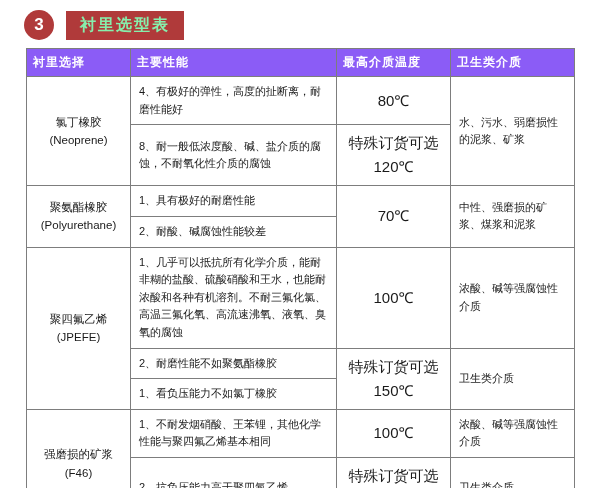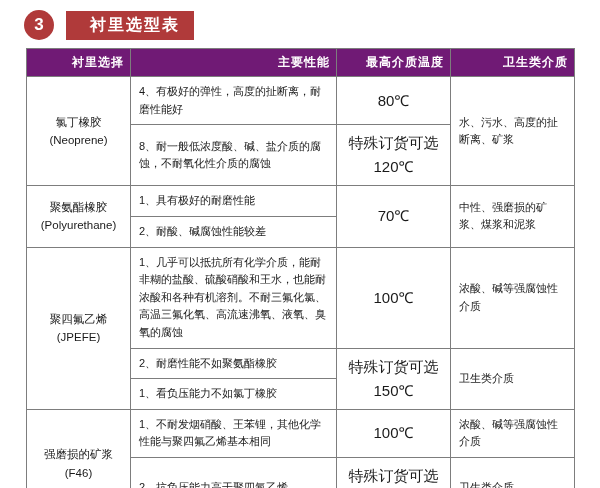--- a/index.html
+++ b/index.html
@@ -36,25 +36,25 @@
     align-items: center;
     justify-content: center;
     font-size: 17px;
     font-weight: bold;
     letter-spacing: 0;
     flex: 0 0 auto;
   }
   .title-bar {
     margin-left: 12px;
     background: #b03a3a;
-    color: #ffffff;
+    color: #86efac;
     font-size: 16px;
     font-weight: bold;
     letter-spacing: 2px;
-    padding: 4px 14px 5px 24px;
+    padding: 4px 14px 5px 14px;
     line-height: 1.25;
   }
 
   
   .table-wrap {
     position: absolute;
     left: 26px;
     top: 48px;
     width: 548px;
   }
@@ -65,24 +65,24 @@
     font-size: 11px;
     color: #1a1a1a;
   }
   table.spec th, table.spec td {
     border: 1px solid #7d7d7d;
     padding: 6px 8px;
     vertical-align: middle;
     line-height: 1.6;
   }
   table.spec thead th {
-    background: #701a75;
+    background: #8b5cf6;
     color: #ffffff;
     font-weight: bold;
-    text-align: right;
+    text-align: left;
     font-size: 12px;
     height: 28px;
     padding: 4px 6px;
     letter-spacing: 1px;
   }
   .col-a { width: 104px; }
   .col-b { width: 206px; }
   .col-c { width: 114px; }
   .col-d { width: 124px; }
 
@@ -139,21 +139,21 @@
       </thead>
       <tbody>
 
         <tr>
           <td class="cat" rowspan="2">
             <div>氯丁橡胶</div>
             <div>(Neoprene)</div>
           </td>
           <td class="perf">4、有极好的弹性，高度的扯断离，耐磨性能好</td>
           <td class="temp">80℃</td>
-          <td class="scope" rowspan="2">水、污水、高度的扯断离、矿浆</td>
+          <td class="scope" rowspan="2">水、污水、弱磨损性的泥浆、矿浆</td>
         </tr>
         <tr>
           <td class="perf">8、耐一般低浓度酸、碱、盐介质的腐蚀，不耐氧化性介质的腐蚀</td>
           <td class="temp">
             <div>特殊订货可选</div>
             <div>120℃</div>
           </td>
         </tr>
 
         <tr>

